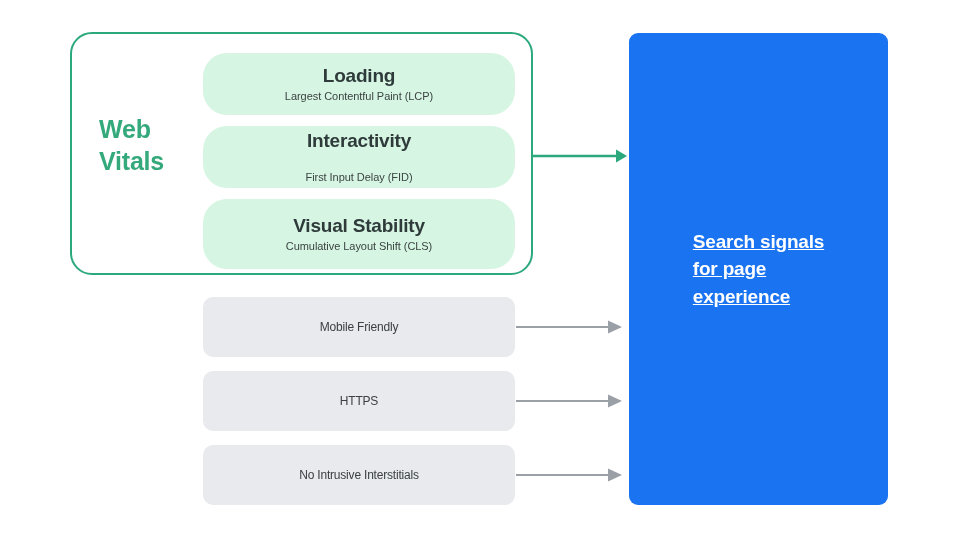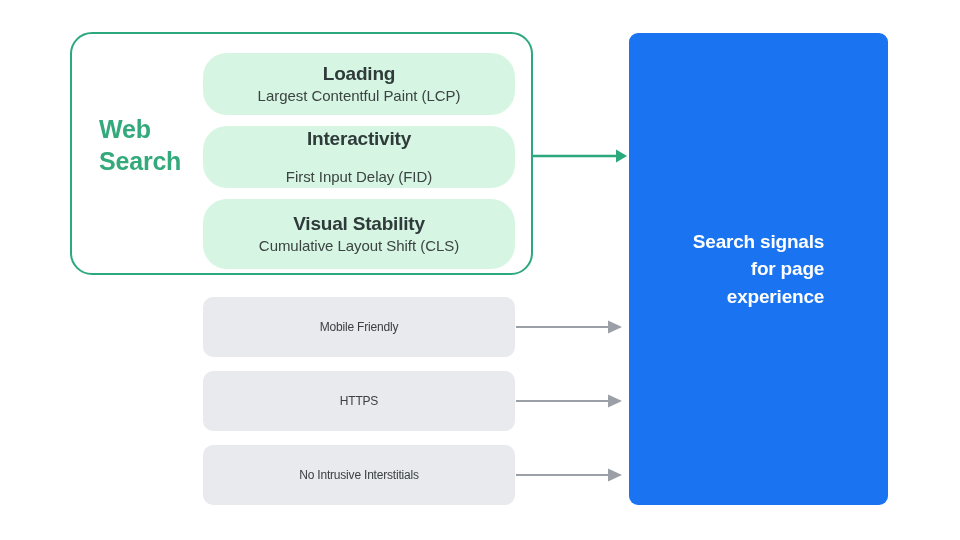--- a/index.html
+++ b/index.html
@@ -66,21 +66,21 @@
 
   .metric-title {
     font-size: 19px;
     font-weight: bold;
     color: #2E3B3A;
     line-height: 1.15;
     letter-spacing: -0.2px;
   }
   .metric-card.c2 .metric-title { font-weight: 600; }
   .metric-sub {
-    font-size: 15px;
+    font-size: 11px;
     font-weight: normal;
     color: #3B4443;
     line-height: 1.2;
     margin-top: 3px;
     letter-spacing: -0.05px;
   }
 
   
   .gray-card {
     position: absolute;
@@ -114,24 +114,25 @@
     background: #1A73F0;
     border-radius: 9px;
     display: flex;
     align-items: center;
     justify-content: center;
   }
   .blue-text {
     font-size: 19px;
     font-weight: bold;
     color: #ffffff;
-    text-align: right;
+    text-align: left;
     line-height: 1.45;
     letter-spacing: -0.2px;
     white-space: pre-line;
+    text-decoration: underline;
   }
 
   
   .arrow-svg {
     position: absolute;
     left: 0;
     top: 0;
     width: 960px;
     height: 540px;
     pointer-events: none;
@@ -139,21 +140,21 @@
 </style>
 </head>
 <body>
 
 <div id="canvas">
 
   <div class="cwv-container"></div>
 
   <div class="cwv-label">
     <span>Web</span>
-    <span>Search</span>
+    <span>Vitals</span>
   </div>
 
   <div class="metric-card c1">
     <div class="metric-title">Loading</div>
     <div class="metric-sub">Largest Contentful Paint (LCP)</div>
   </div>
 
   <div class="metric-card c2">
     <div class="metric-title">Interactivity</div>
     <div class="metric-sub">First Input Delay (FID)</div>

